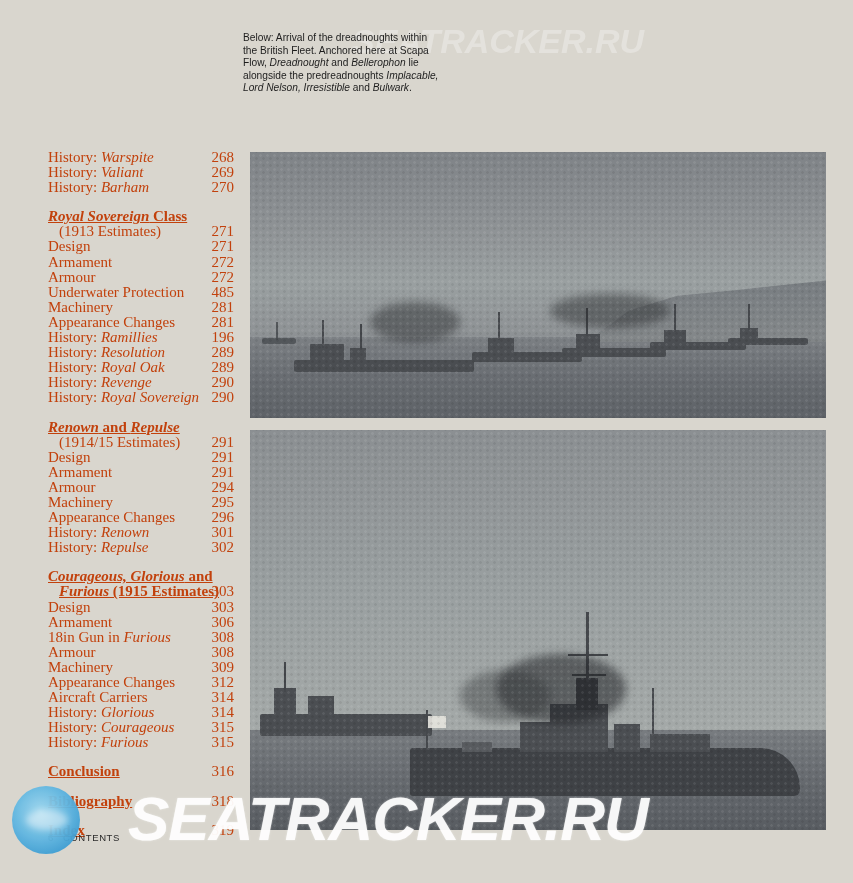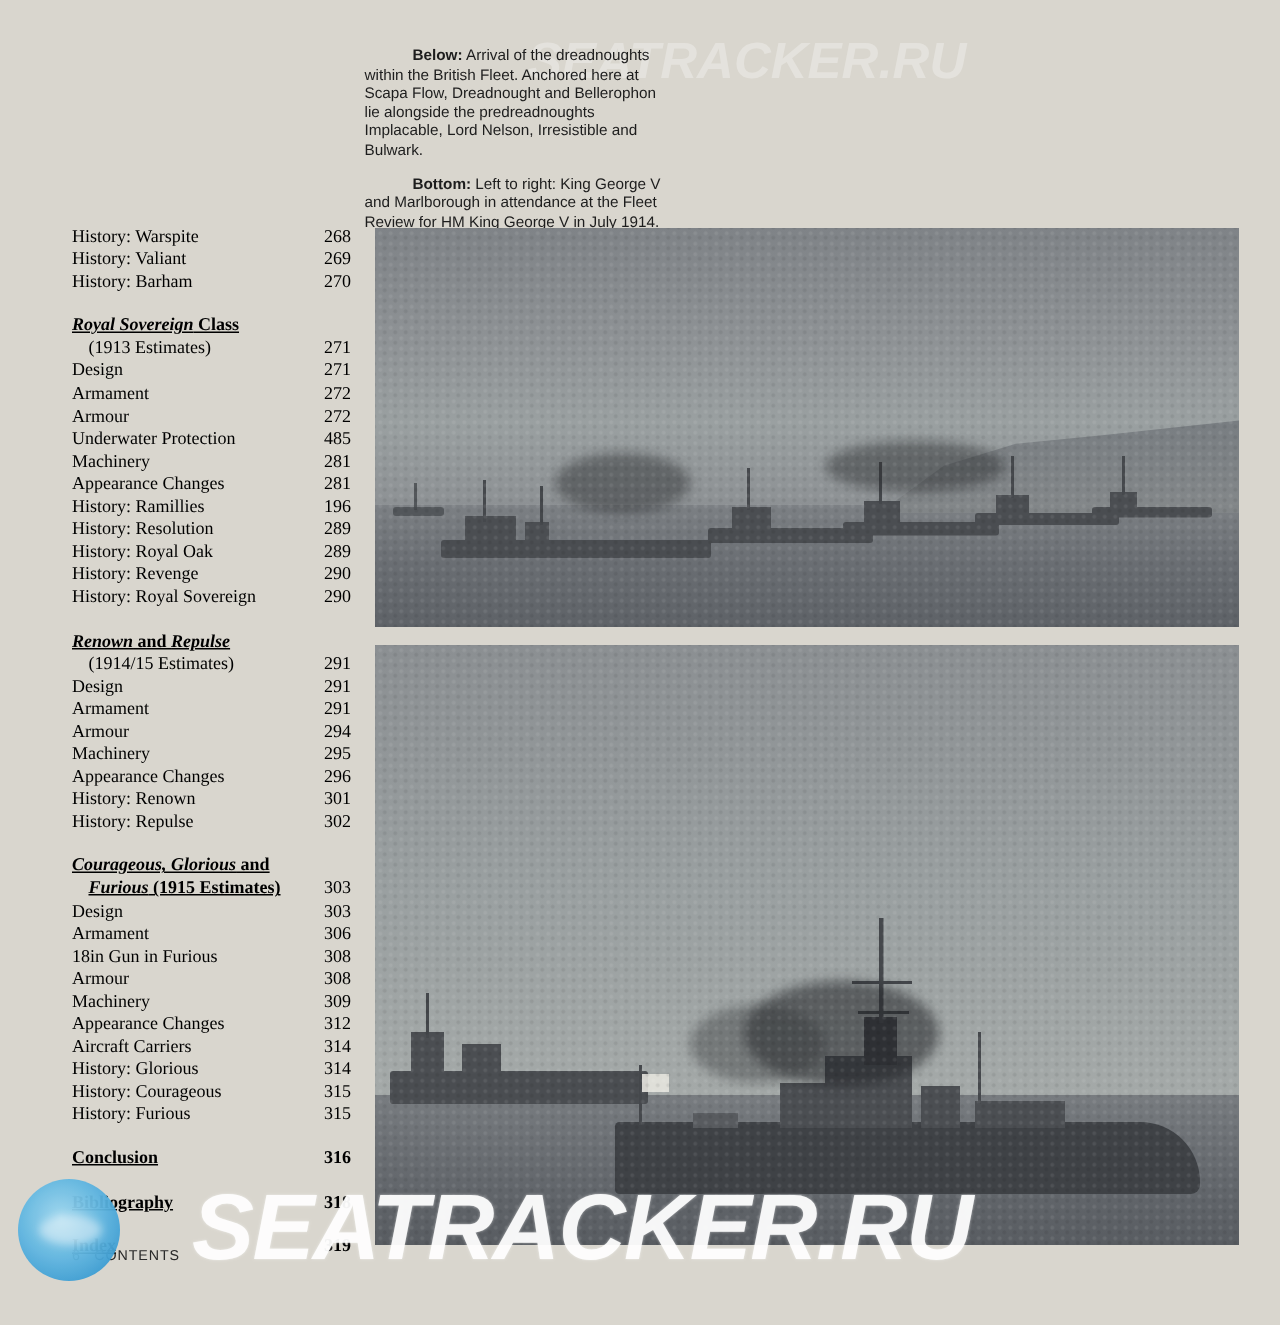--- a/index.html
+++ b/index.html
@@ -25,51 +25,51 @@
     position: absolute;
     left: 243px;
     top: 32px;
     width: 200px;
     font-family: "Liberation Sans", sans-serif;
     font-size: 10.2px;
     line-height: 12.6px;
     color: #1d1d1d;
   }
   .captions p { margin: 0 0 10px 0; }
-  .cap-lead { font-weight: bold; margin-left: 32px; }
-  .it { }
+  .cap-lead { font-weight: normal; }
+  .it { font-style: italic; }
 
   
   .toc {
     position: absolute;
     left: 48px;
     top: 150px;
     width: 186px;
-    font-size: 12px;
-    color: #000000;
+    font-size: 15px;
+    color: #c2410c;
   }
   .toc-row {
     position: relative;
     height: 15.1px;
     line-height: 15.1px;
     white-space: nowrap;
   }
   .toc-row .label {
     display: inline-block;
   }
   .toc-row .page-no {
     position: absolute;
     right: 0;
     top: 0;
   }
   .toc-gap { height: 14px; }
   .grp-head { font-weight: bold; text-decoration: underline; }
   .grp-head .it { font-style: italic; }
   .indent { padding-left: 11px; }
-  .bold { font-weight: bold; }
+  .bold { font-weight: normal; }
 
   
   .photo {
     position: absolute;
     background: #6f7277;
     overflow: hidden;
   }
   .photo-top {
     left: 250px;
     top: 152px;
@@ -224,21 +224,20 @@
 </style>
 </head>
 <body>
 
 <div class="page">
 
   <div class="ghost">SEATRACKER.RU</div>
 
   <div class="captions" id="captions">
       <p><span class="cap-lead">Below:</span><span> Arrival of the dreadnoughts within the British Fleet. Anchored here at Scapa Flow, </span><span class="it">Dreadnought</span><span> and </span><span class="it">Bellerophon</span><span> lie alongside the predreadnoughts </span><span class="it">Implacable, Lord Nelson, Irresistible</span><span> and </span><span class="it">Bulwark</span><span>.</span></p>
-      <p><span class="cap-lead">Bottom:</span><span> Left to right: </span><span class="it">King George V</span><span> and </span><span class="it">Marlborough</span><span> in attendance at the Fleet Review for HM King George V in July 1914.</span></p>
     </div>
 
   <div class="toc" id="toc">
       <div class="toc-row"><span class="label"><span>History:</span><span class="it"> Warspite</span></span><span class="page-no">268</span></div>
       <div class="toc-row"><span class="label"><span>History:</span><span class="it"> Valiant</span></span><span class="page-no">269</span></div>
       <div class="toc-row"><span class="label"><span>History:</span><span class="it"> Barham</span></span><span class="page-no">270</span></div>
       <div class="toc-gap"></div>
       <div class="toc-row"><span class="label grp-head"><span class="it">Royal Sovereign</span><span> Class</span></span></div>
       <div class="toc-row"><span class="label indent"><span>(1913 Estimates)</span></span><span class="page-no">271</span></div>
       <div class="toc-row"><span class="label"><span>Design</span></span><span class="page-no">271</span></div>

